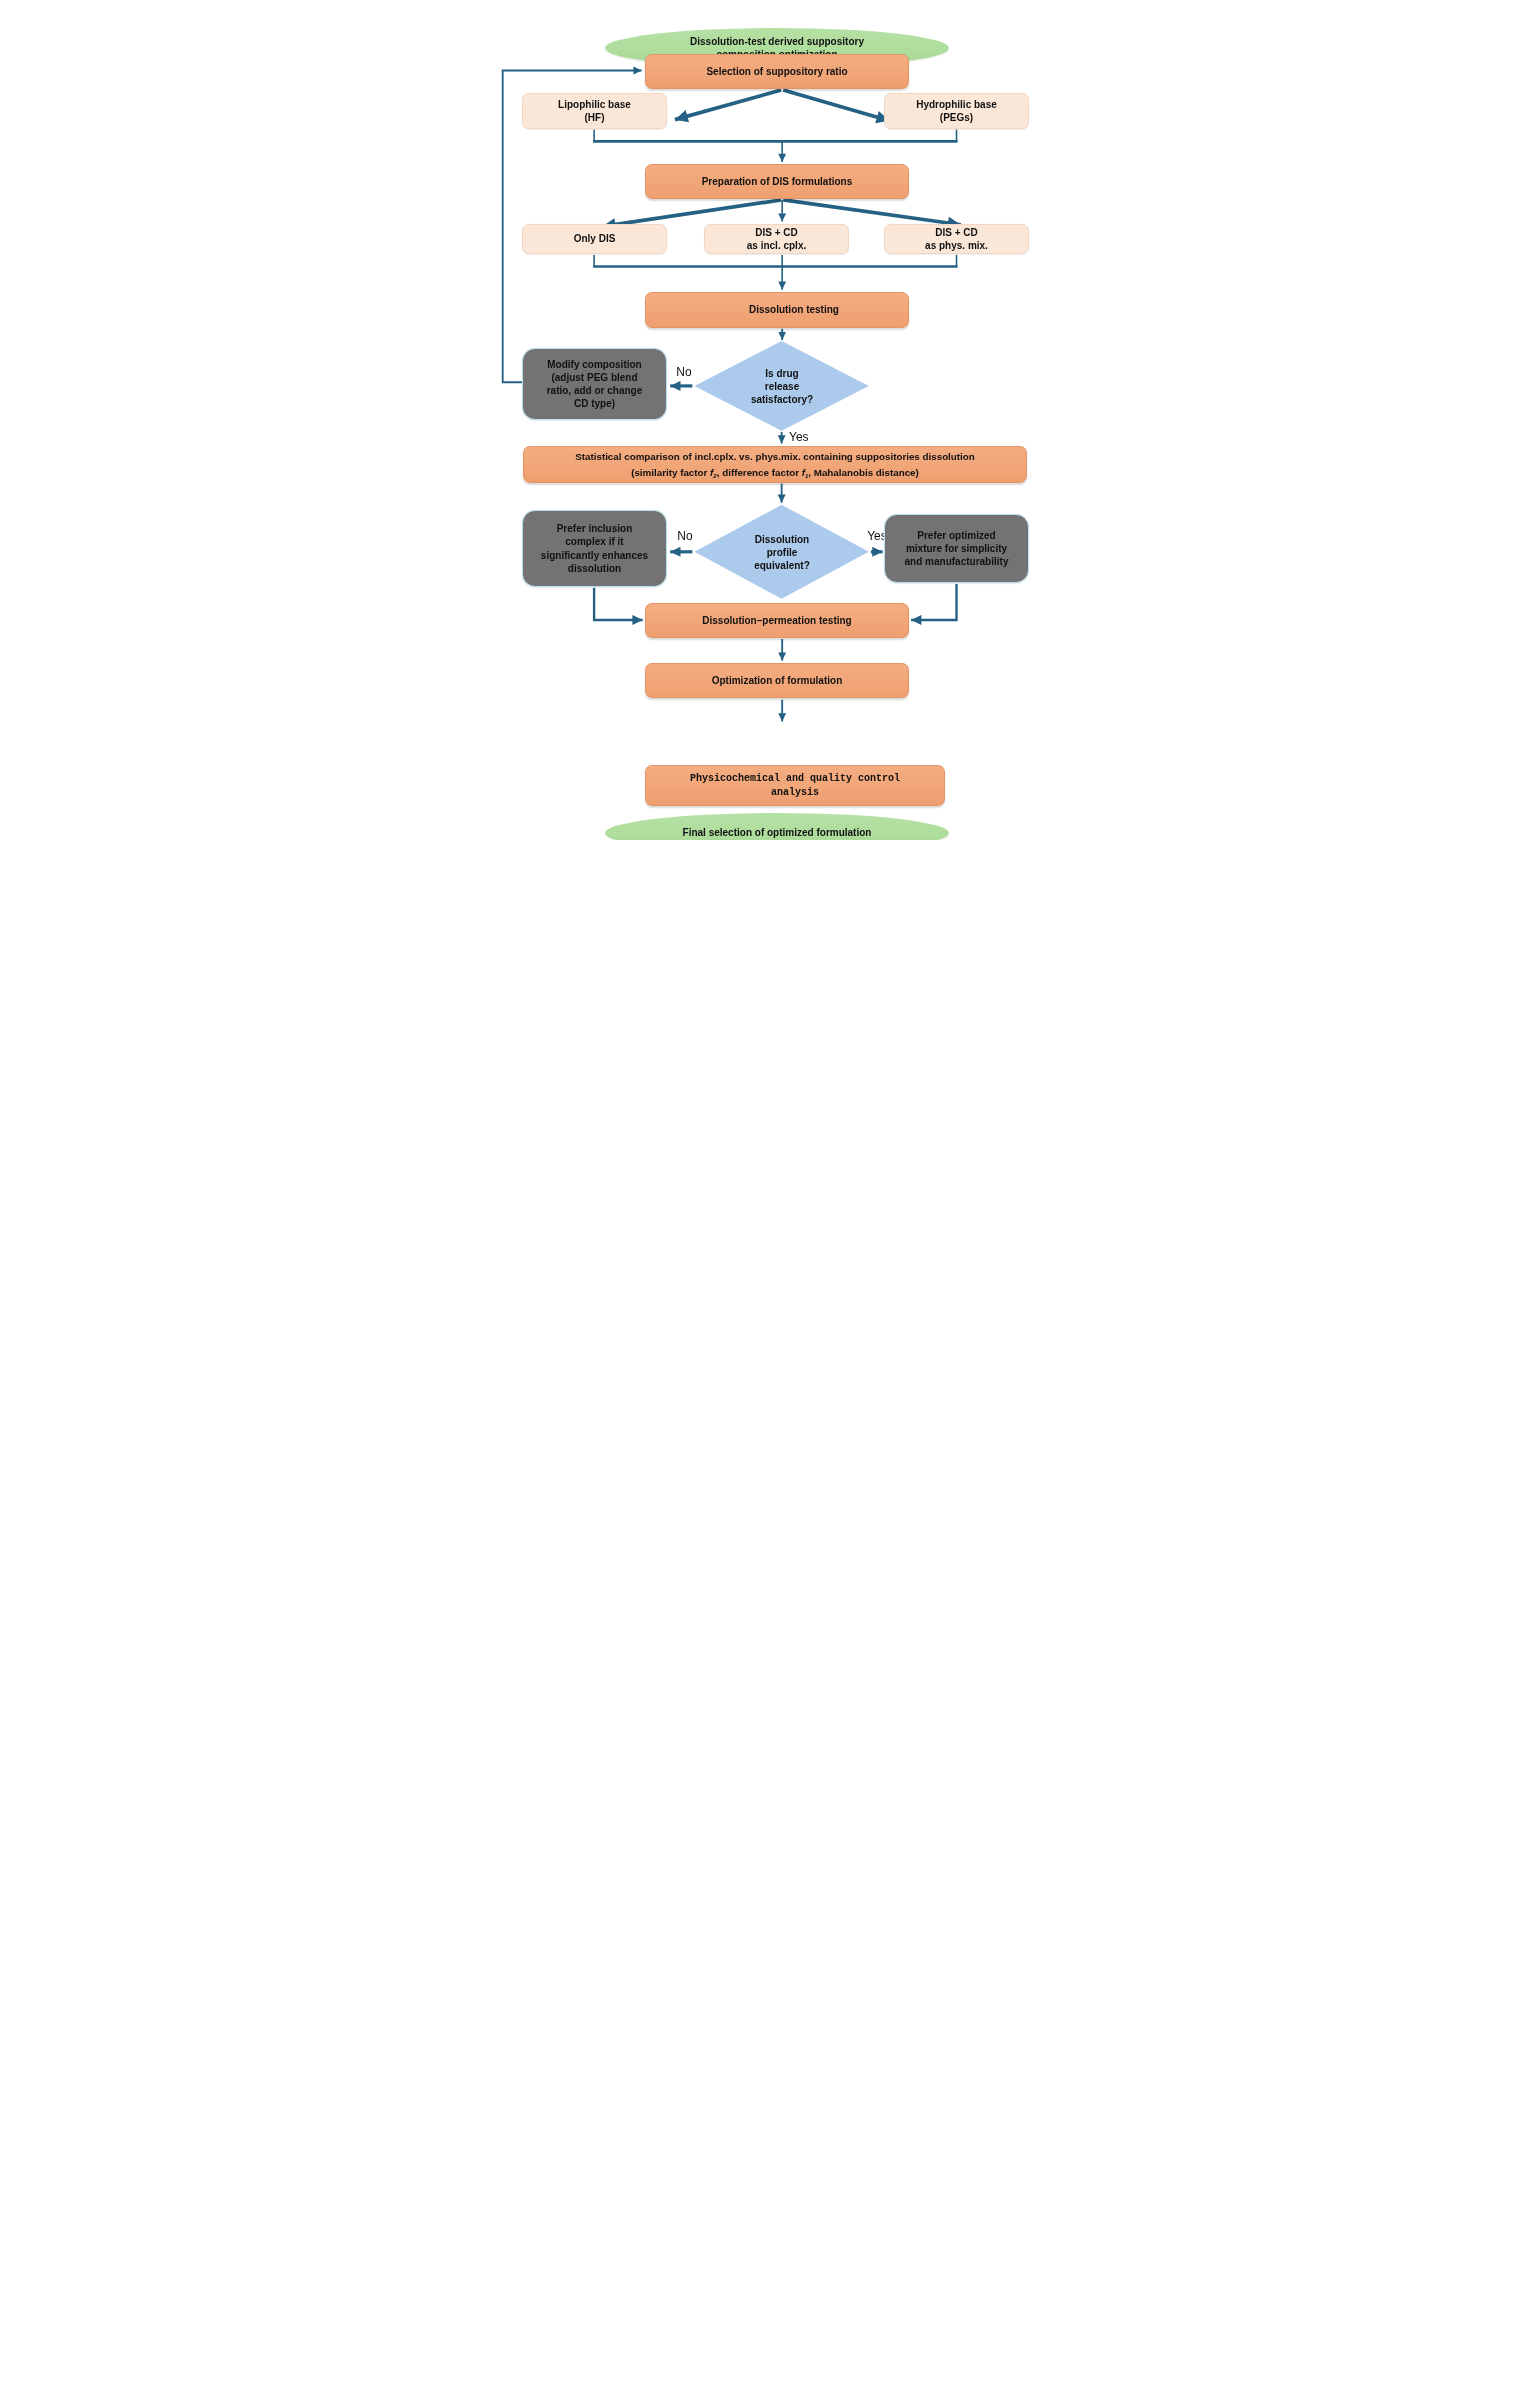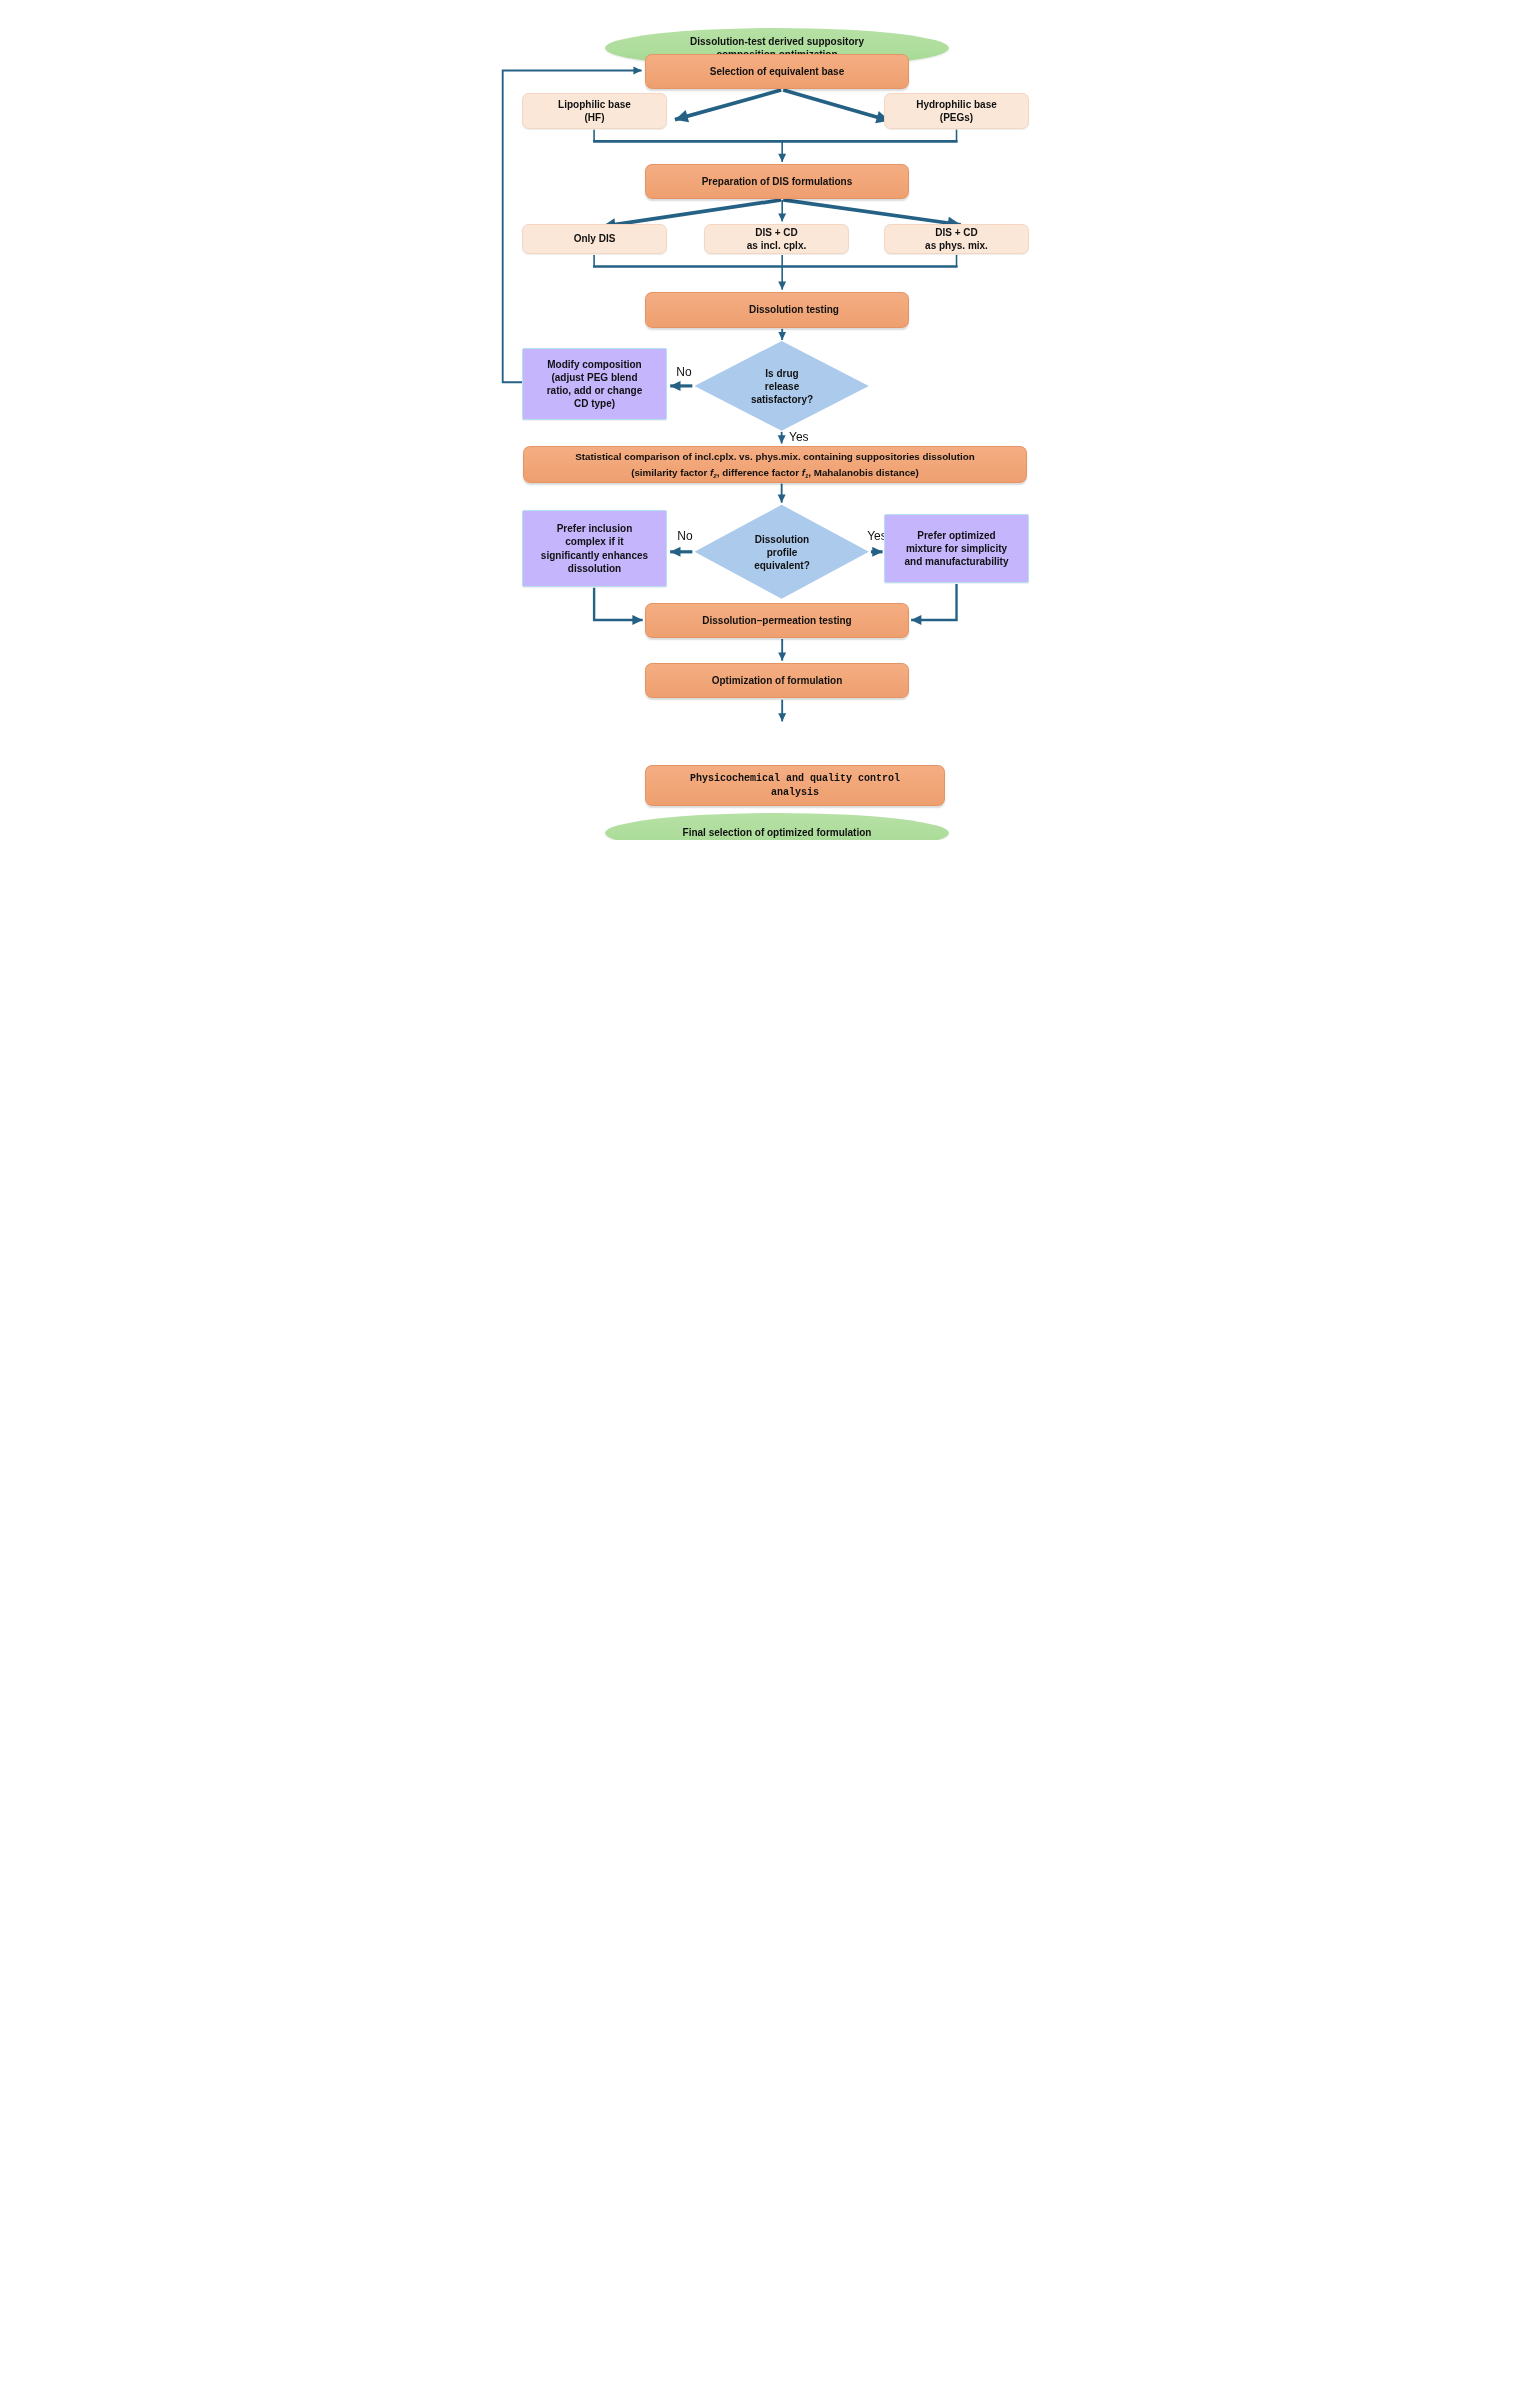--- a/index.html
+++ b/index.html
@@ -27,23 +27,23 @@
     border-radius:6.9px;
     box-shadow:0 1.1px 1.6px rgba(0,0,0,0.14);
   }
   .peach{
     background:#fbe7d8;
     border:0.5px solid #f3d7c3;
     border-radius:6.9px;
     box-shadow:0 0.5px 1.1px rgba(0,0,0,0.08);
   }
   .blue{
-    background:#c4b5fd;
+    background:#737373;
     border:0.5px solid #b4e0ef;
-    border-radius:2px;
+    border-radius:13px;
     box-shadow:0 0.5px 1.1px rgba(0,0,0,0.08);
   }
   .green{
     background:linear-gradient(180deg,#b6e1a5 0%,#aedd9c 55%,#a2d78f 100%);
     border-radius:50%;
     box-shadow:0 1.1px 1.6px rgba(0,0,0,0.10);
     margin-top:24px;
   }
   .diamond-text{
     position:absolute;display:flex;align-items:center;justify-content:center;
@@ -161,21 +161,21 @@
       </g>
       <g>
         <line x1="536" y1="1450" x2="536" y2="1486" stroke-width="3.5" marker-end="url(#mS)"></line>
       </g>
     </g>
   </svg>
 
   <div class="node green" style="left:106px;top:4.2px;width:344px;height:40px;">Dissolution-test derived suppository
 composition optimization</div>
 
-  <div class="node orange" style="left:146px;top:54px;width:264px;height:35px;">Selection of equivalent base</div>
+  <div class="node orange" style="left:146px;top:54px;width:264px;height:35px;">Selection of suppository ratio</div>
 
   <div class="node peach" style="left:23px;top:93px;width:145px;height:36px;">Lipophilic base
 (HF)</div>
 
   <div class="node peach" style="left:385px;top:93px;width:145px;height:36px;">Hydrophilic base
 (PEGs)</div>
 
   <div class="node orange" style="left:146px;top:164px;width:264px;height:35px;">Preparation of DIS formulations</div>
 
   <div class="node peach" style="left:23px;top:224px;width:145px;height:30px;">Only DIS</div>

